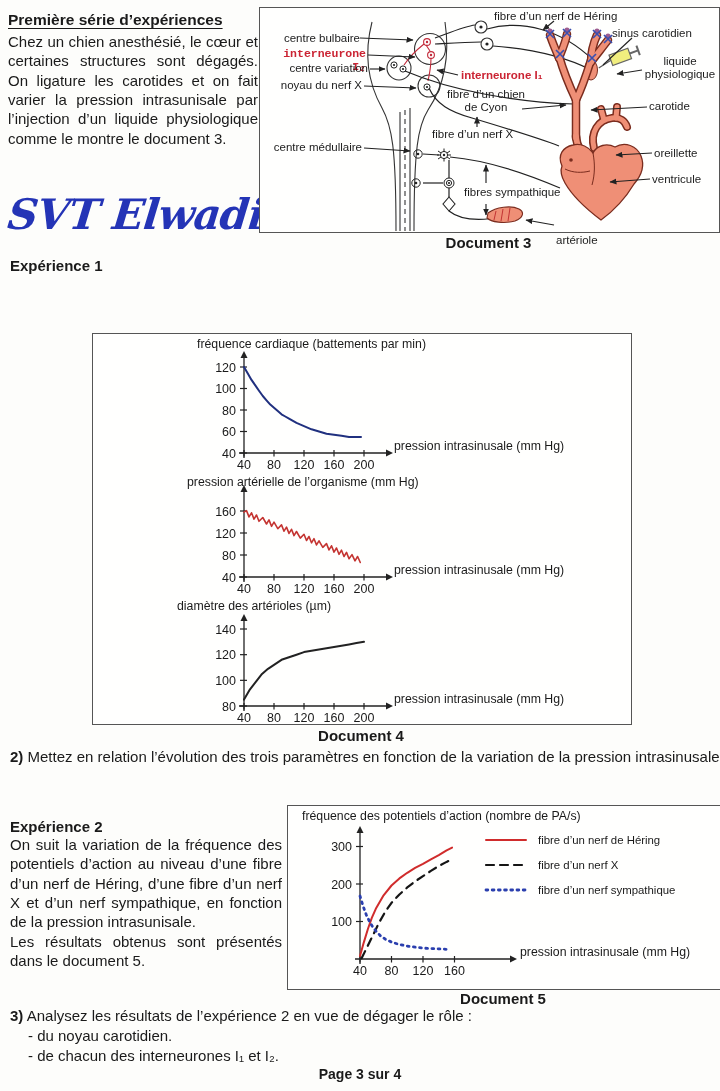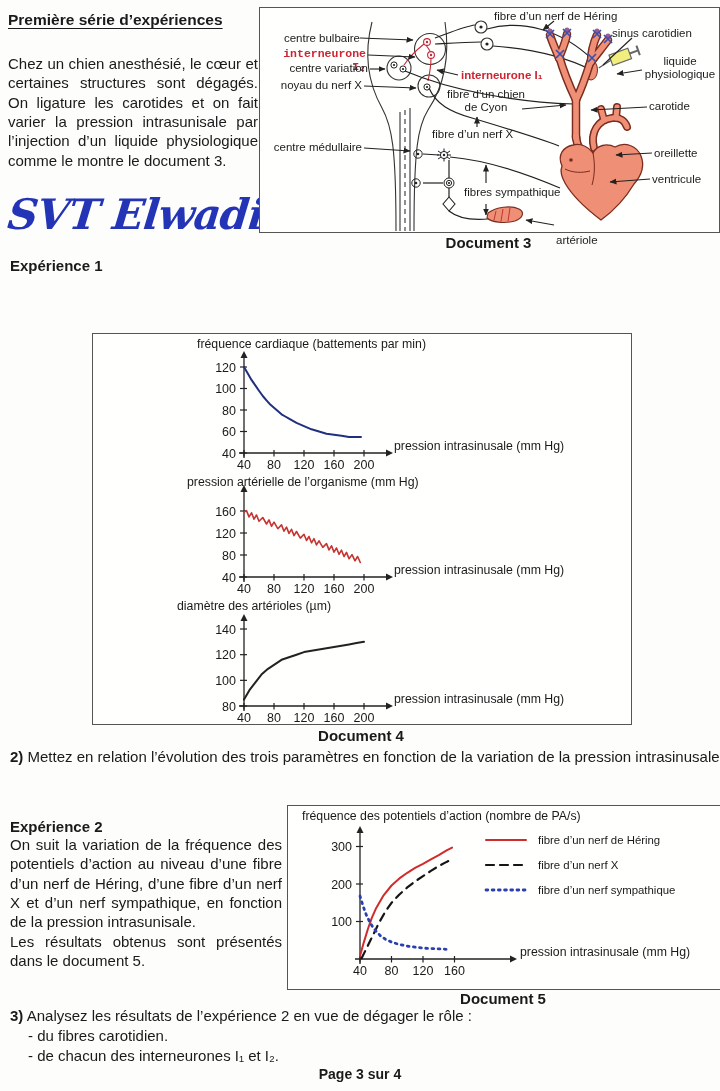--- a/index.html
+++ b/index.html
@@ -28,21 +28,21 @@
   .ctitle{font:12.3px "Liberation Sans",sans-serif;fill:#1a1a1a;}
   .legend{font:11.4px "Liberation Sans",sans-serif;fill:#1a1a1a;}
 </style>
 </head>
 <body>
 
 <div class="page">
 
   <div class="abs" style="left:8px;top:11px;width:250px;">
     <div class="heading">Première série d’expériences</div>
-    <div class="body-text" style="margin-top:25px;">Chez un chien anesthésié, le cœur et certaines structures sont dégagés. On ligature les carotides et on fait varier la pression intrasunisale par l’injection d’un liquide physiologique comme le montre le document 3.</div>
+    <div class="body-text" style="margin-top:3px;">Chez un chien anesthésié, le cœur et certaines structures sont dégagés. On ligature les carotides et on fait varier la pression intrasunisale par l’injection d’un liquide physiologique comme le montre le document 3.</div>
   </div>
 
   <div class="abs watermark" style="left: 8px; top: 190px; color: rgb(36, 52, 182);">SVT Elwadi 3</div>
 
   <div class="abs figure-box" style="left:259px;top:7px;width:459px;height:224px;">
     <svg id="doc3-svg" viewBox="0 0 459 224" width="459" height="224">
       <defs>
         <marker id="arr" markerWidth="9" markerHeight="8" refX="6.5" refY="3" orient="auto" markerUnits="userSpaceOnUse">
           <path d="M0,0 L7,3 L0,6 Z" fill="#222"></path>
         </marker>
@@ -363,18 +363,18 @@
         <text x="250" y="88" class="legend">fibre d’un nerf sympathique</text>
       </svg>
   </div>
   <div class="abs caption" style="left:287px;top:990px;width:432px;">Document 5</div>
 
   <div class="abs" style="left:10px;top:1006px;width:702px;">
     <div class="question">
       <span class="qnum">3)</span>
       <span>Analysez les résultats de l’expérience 2 en vue de dégager le rôle :</span>
     </div>
-    <div class="q-item" style="padding-left:18px;">- du fibres carotidien.</div>
+    <div class="q-item" style="padding-left:18px;">- du noyau carotidien.</div>
     <div class="q-item" style="padding-left:18px;">- de chacun des interneurones I₁ et I₂.</div>
   </div>
 
   <div class="abs footer" style="left:0;top:1066px;width:720px;">Page 3 sur 4</div>
 </div>
 
 </body></html>

